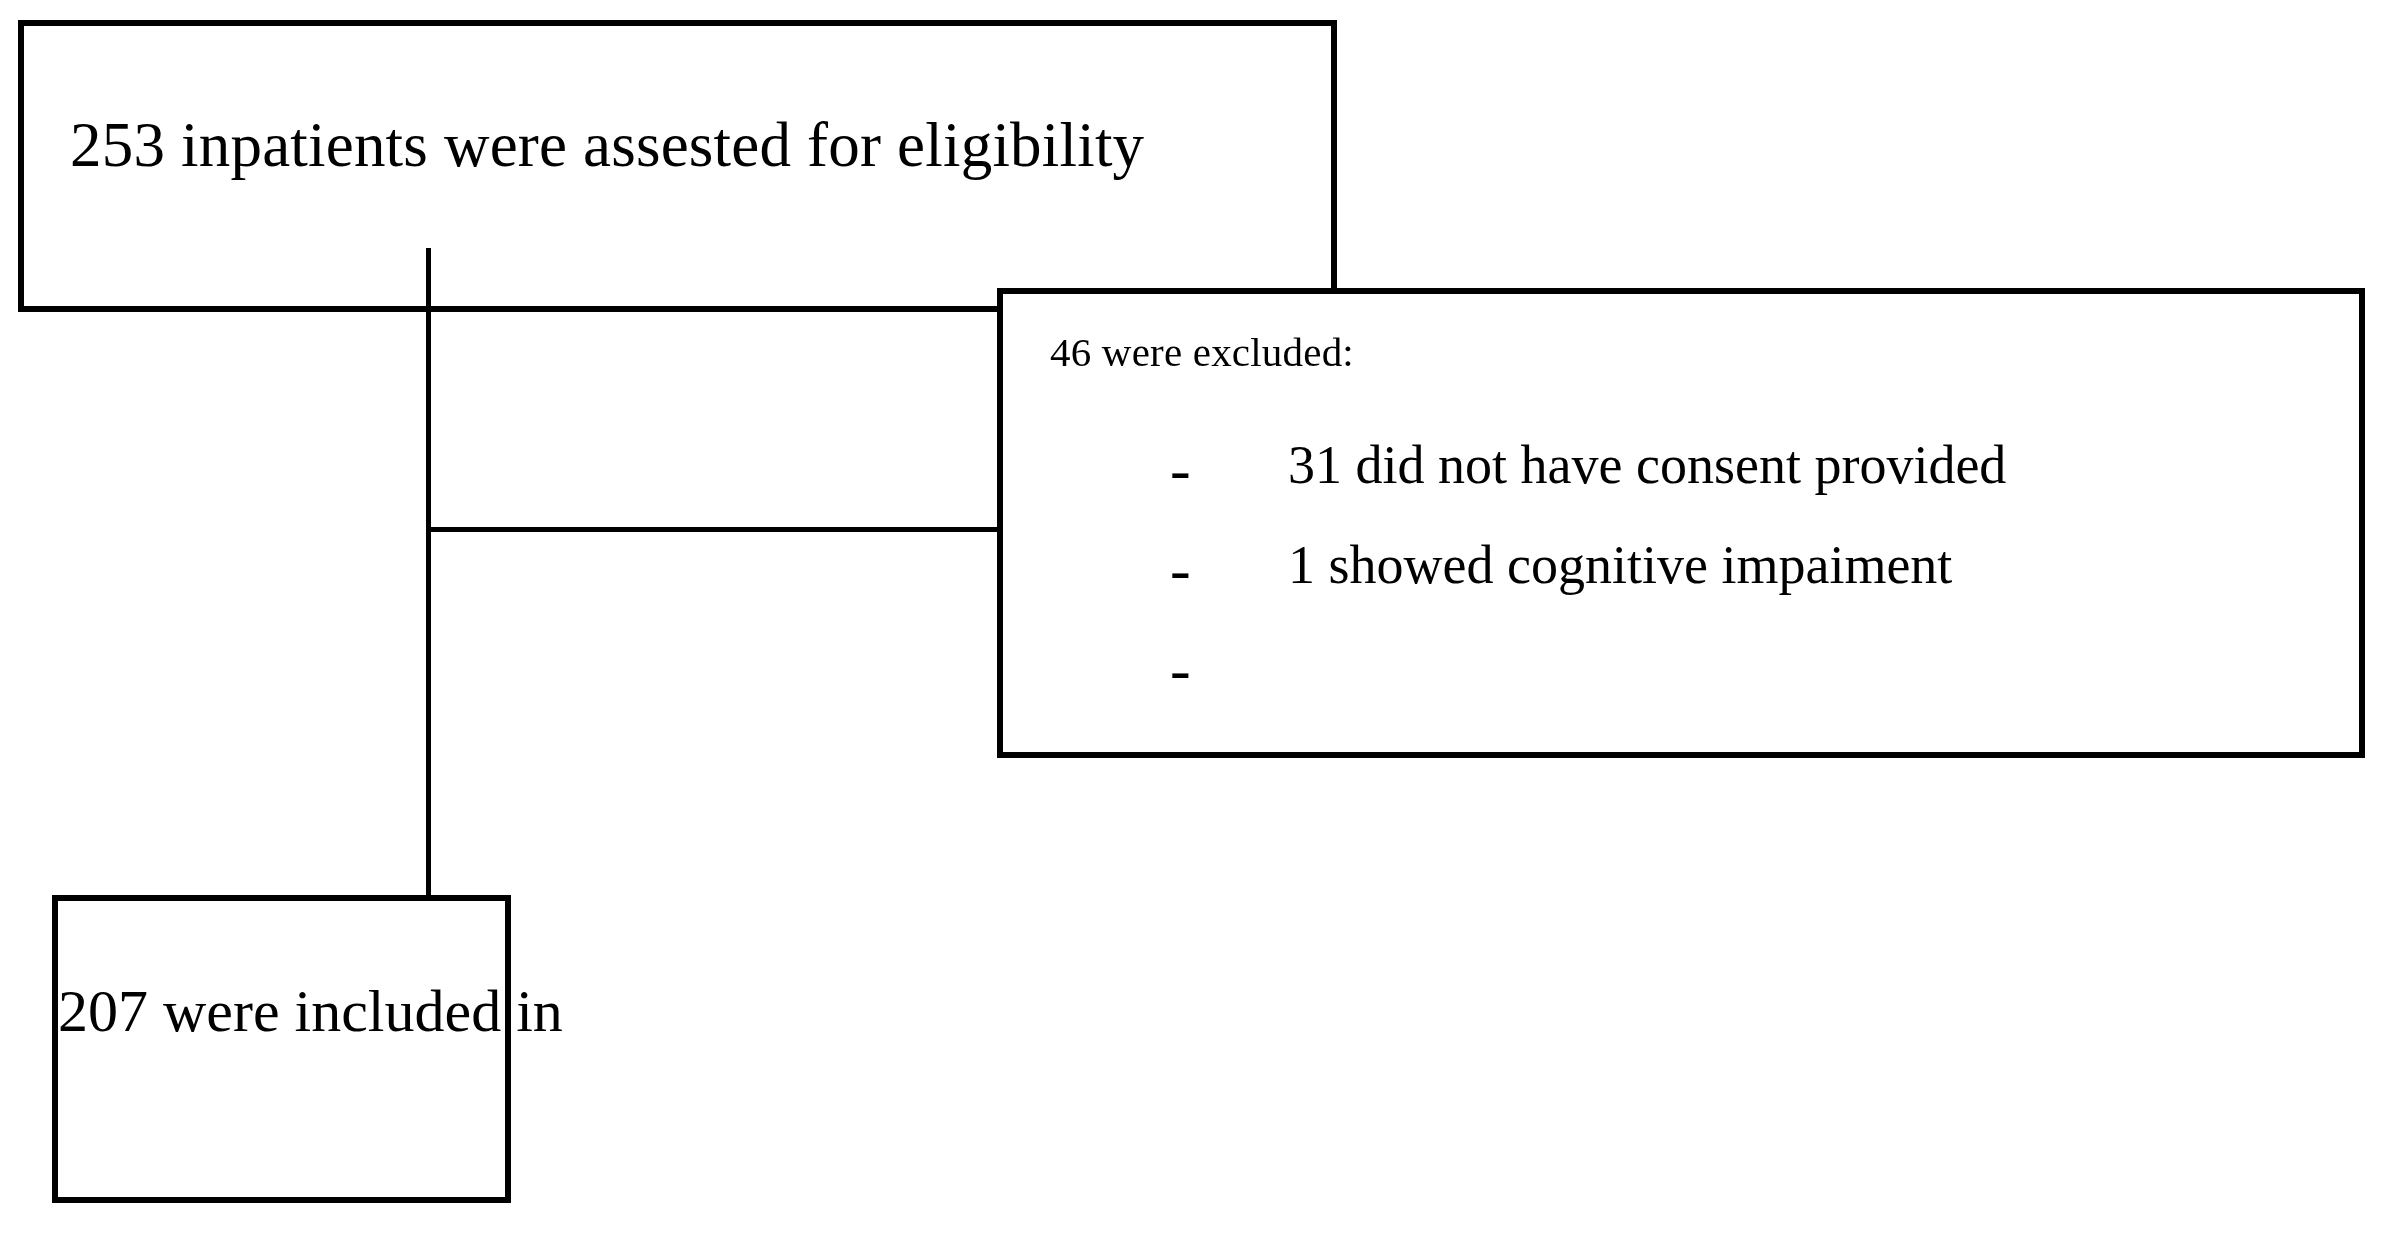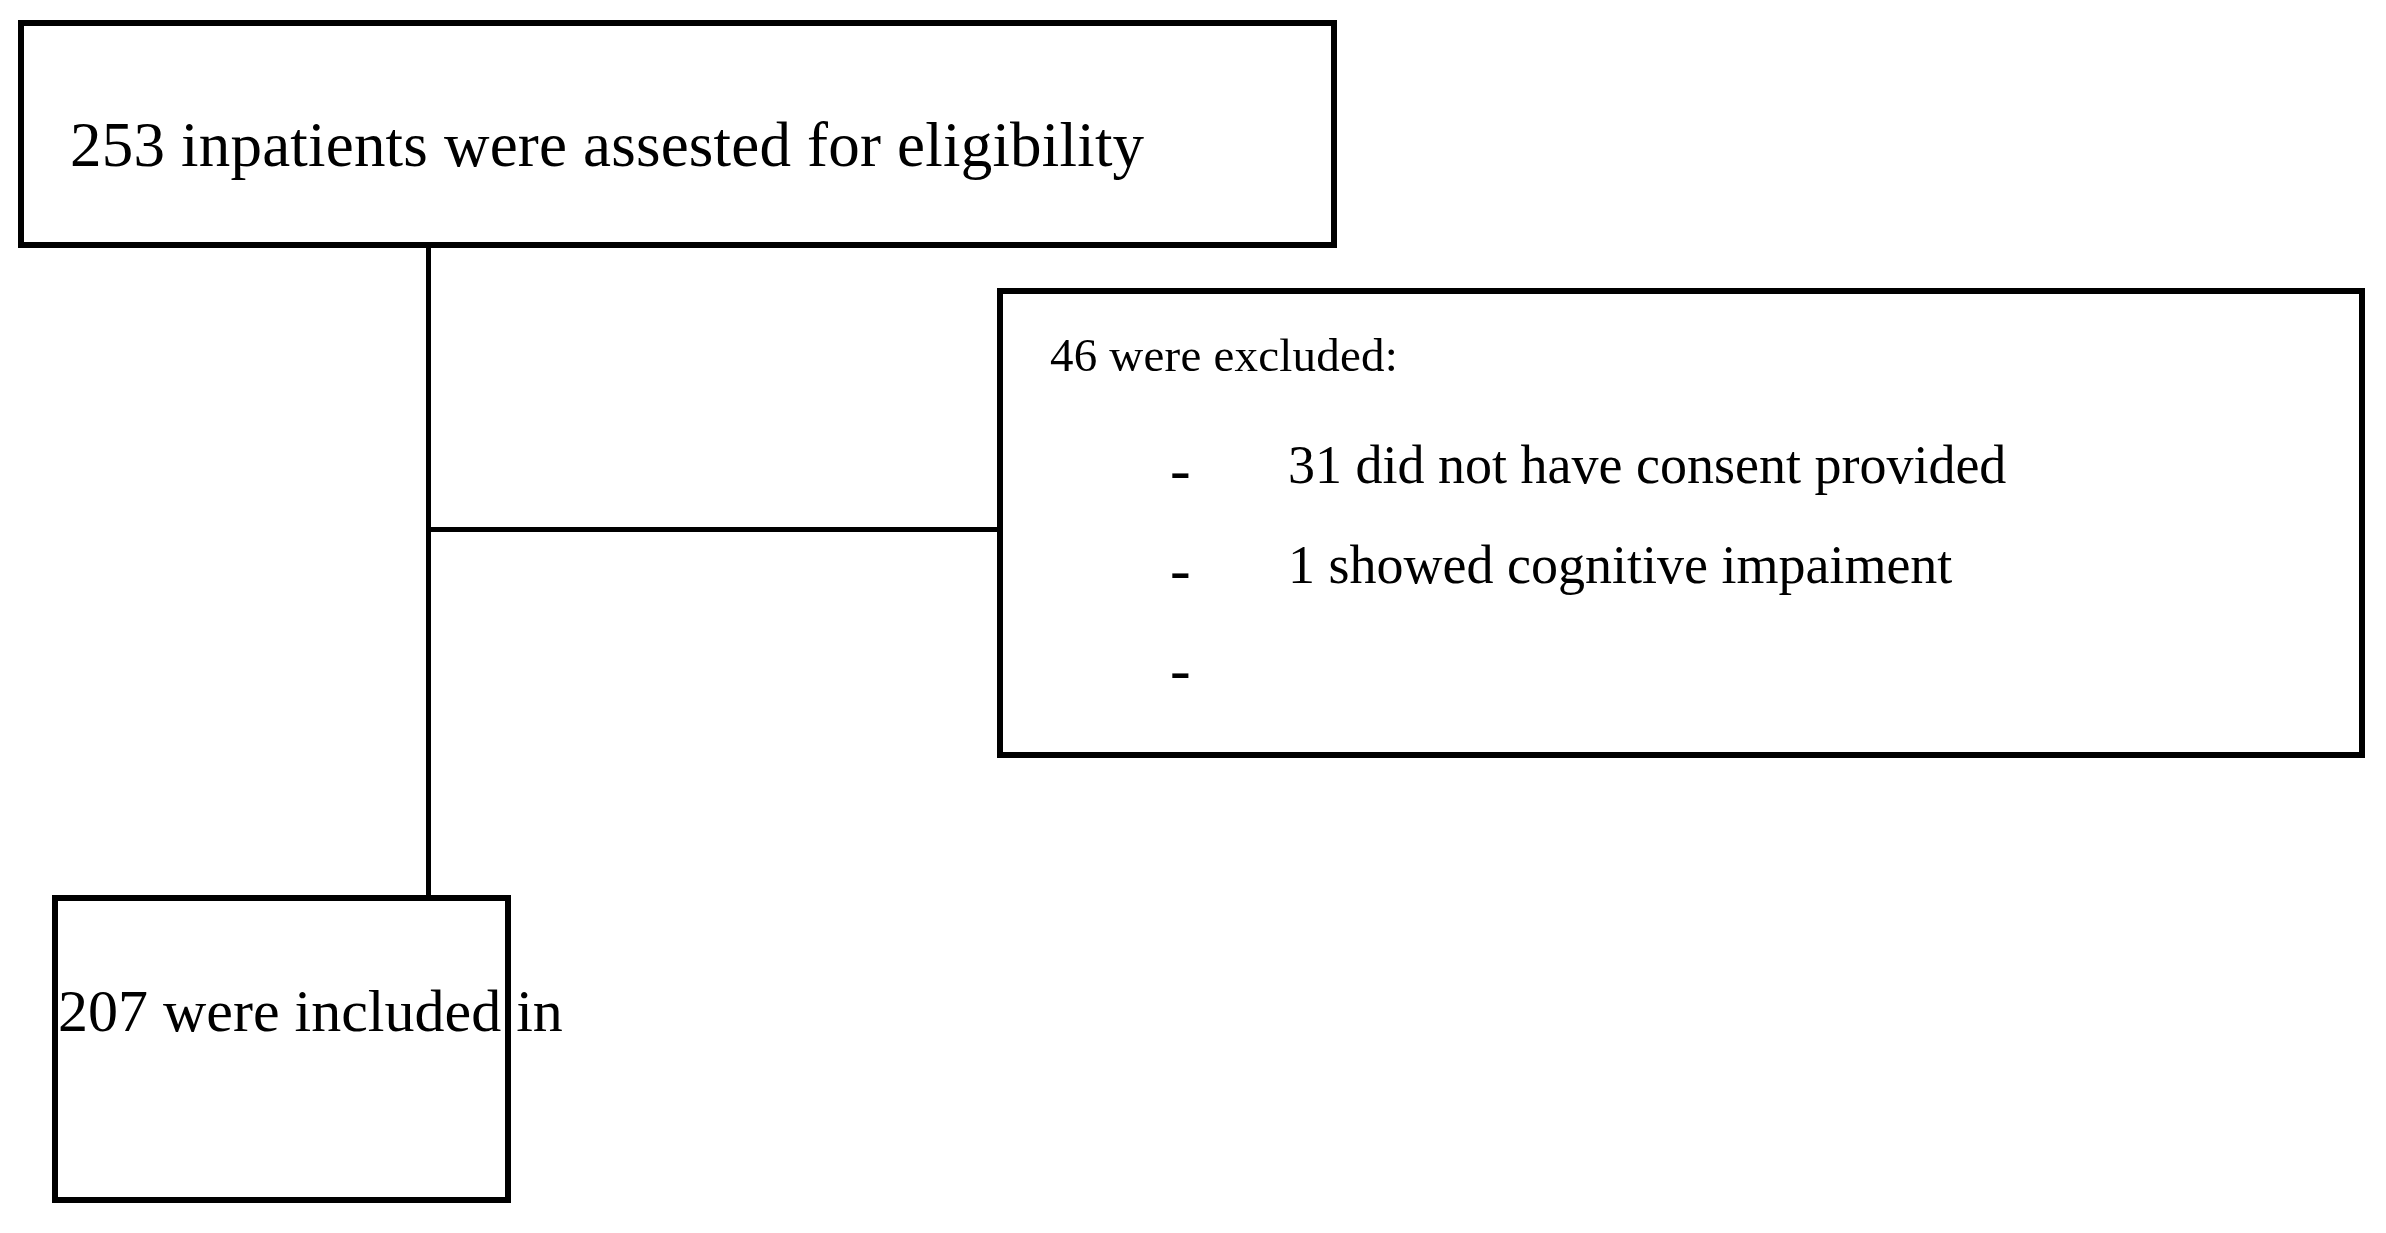--- a/index.html
+++ b/index.html
@@ -22,21 +22,21 @@
     position: absolute;
     box-sizing: border-box;
     border: 6px solid #000000;
     background: #ffffff;
   }
 
   #box-assessed {
     left: 18px;
     top: 20px;
     width: 1319px;
-    height: 228px;
+    height: 292px;
   }
   #box-excluded {
     left: 997px;
     top: 288px;
     width: 1368px;
     height: 470px;
   }
   #box-included {
     left: 52px;
     top: 895px;
@@ -55,21 +55,21 @@
 
   #txt-assessed {
     left: 46px;
     top: 88px;
     font-size: 63px;
   }
 
   #txt-excluded-head {
     left: 47px;
     top: 38px;
-    font-size: 47px;
+    font-size: 41px;
   }
 
   .excl-list {
     position: absolute;
     left: 47px;
     top: 140px;
     width: 1290px;
     margin: 0;
     padding: 0;
     list-style: none;

